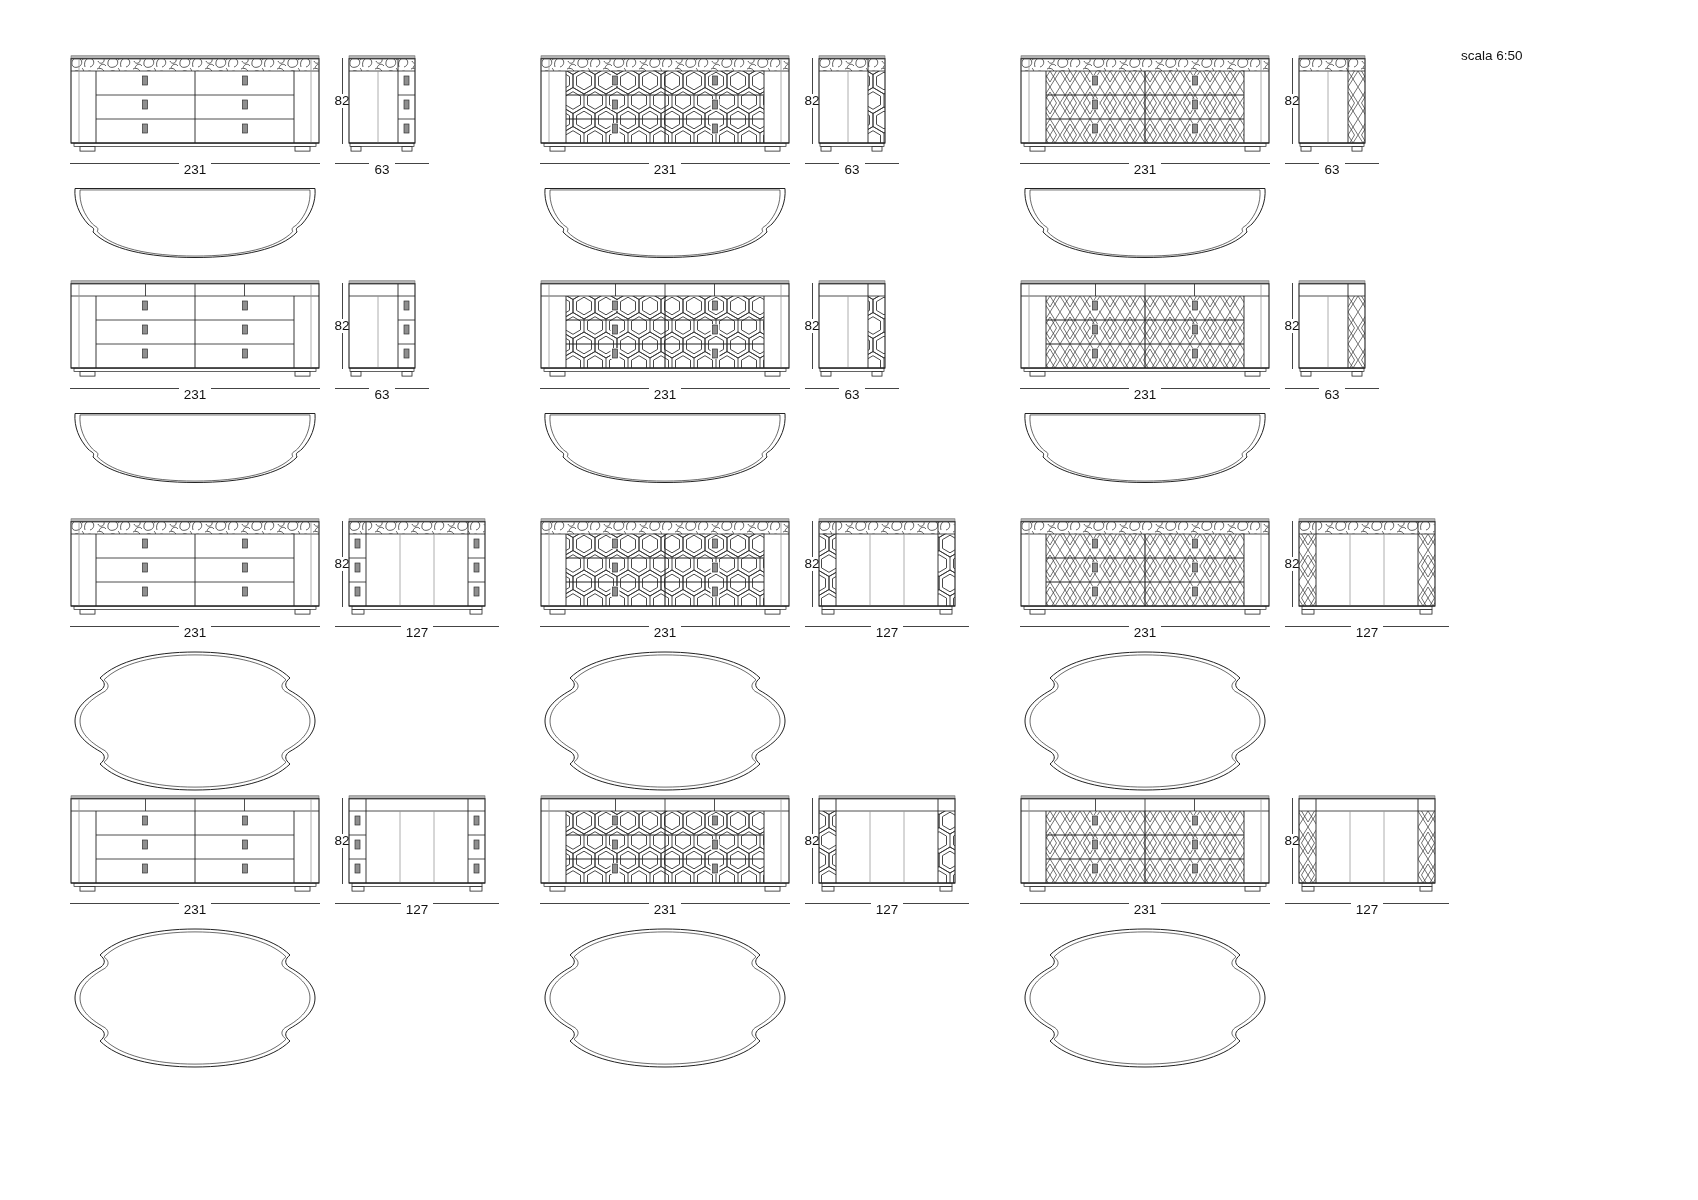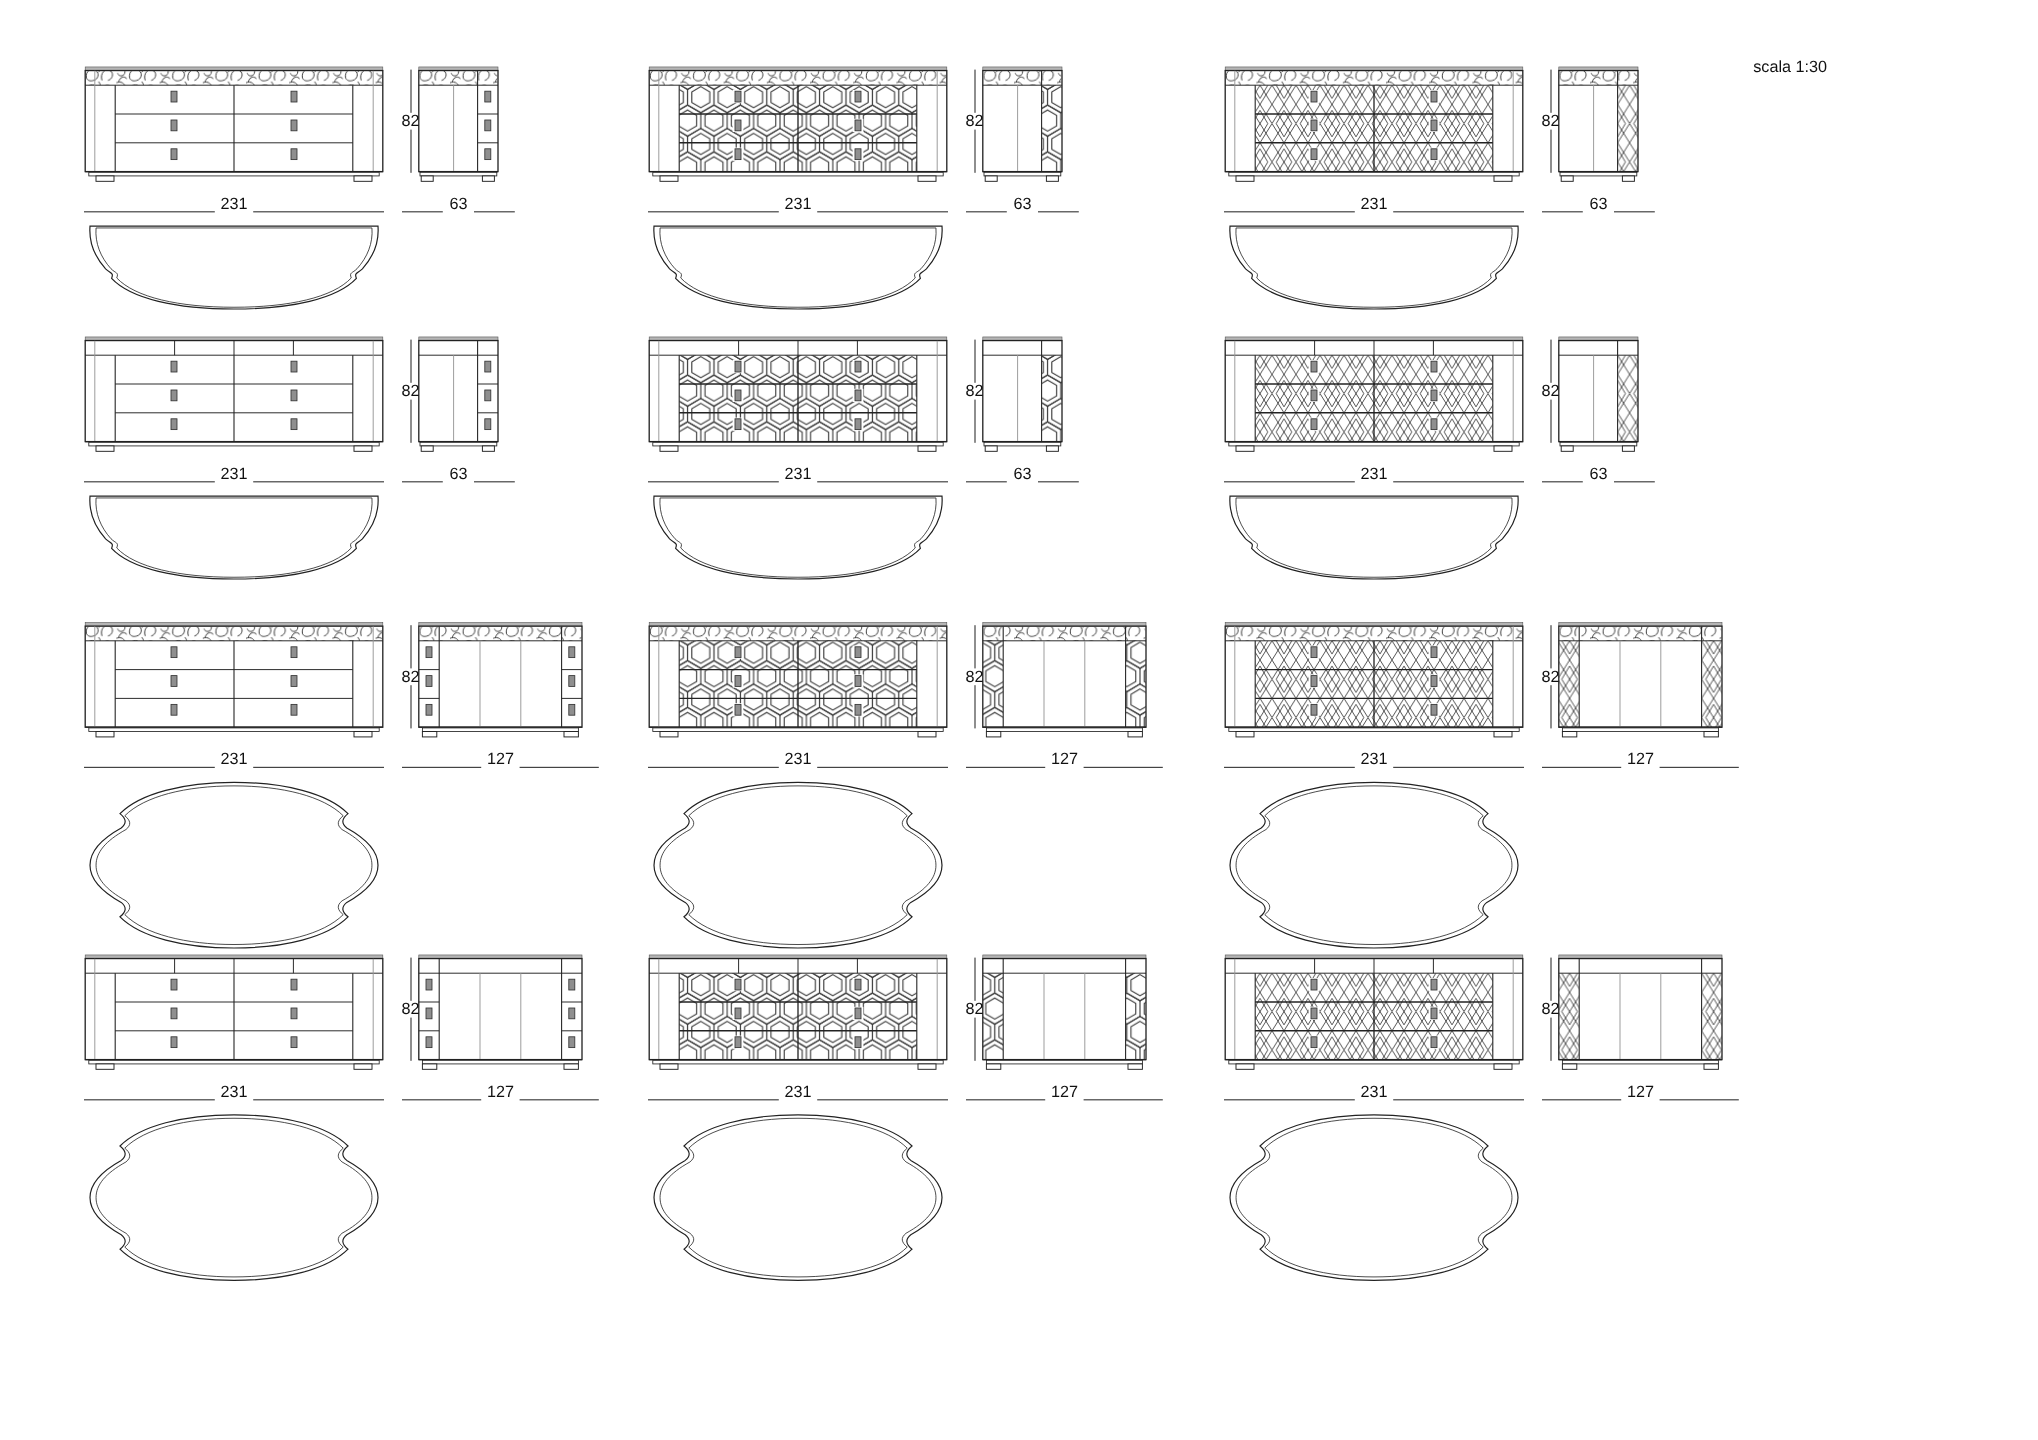--- a/index.html
+++ b/index.html
@@ -1,20 +1,20 @@
 <!DOCTYPE html>
 <html><head>
 <meta charset="utf-8">
 <style>
   html,body{margin:0;padding:0;background:#fff;}
   #sheet{position:relative;width:1698px;height:1200px;background:#fff;overflow:hidden;
          font-family:"Liberation Sans",sans-serif;color:#111;}
   .abs{position:absolute;}
   .dim{position:absolute;display:flex;}
-  .dim-h{align-items:flex-end;flex-direction:row;height:14px;}
+  .dim-h{align-items:flex-start;flex-direction:row;height:14px;}
   .dim-h i{flex:1;border-top:1px solid #444;height:0;}
   .dim-v{align-items:center;flex-direction:column;width:30px;}
   .dim-v i{flex:1;border-left:1px solid #444;width:0;}
   .dim span{font-size:13.5px;line-height:14px;padding:0 5px;white-space:nowrap;color:#111;}
   #scale-label{position:absolute;left:1461px;top:48px;font-size:13.5px;}
   svg{display:block;}
 </style>
 </head>
 <body>
 
@@ -47,21 +47,21 @@
     <g fill="none" stroke="#333" stroke-width="0.7">
       <path d="M10,0 20,16 10,32 0,16 Z"></path>
       <path d="M10,5 16.5,16 10,27 3.5,16 Z"></path>
       <path d="M0,0 20,32 M20,0 0,32"></path>
     </g>
   </pattern>
 </defs>
 </svg>
 
 <div id="sheet">
-  <div id="scale-label">scala 1:30</div>
+  <div id="scale-label">scala 6:50</div>
 
 <div class="abs" style="left: 70px; top: 55px;">
       <svg width="250" height="97" viewBox="0 0 250 97">
         <rect x="1" y="0.8" width="248" height="3" fill="#b5b5b5" stroke="#555" stroke-width="0.5"></rect>
         <rect x="1" y="3.8" width="248" height="84.2" fill="#fff" stroke="#222" stroke-width="1.1"></rect>
         <rect x="1.5" y="4" width="247" height="12" fill="url(#patOrganic)"></rect>
         <line x1="1" y1="16" x2="249" y2="16" stroke="#222" stroke-width="0.8"></line>
         <line x1="9" y1="4" x2="9" y2="88" stroke="#999" stroke-width="0.8"></line>
         <line x1="26" y1="16" x2="26" y2="88" stroke="#222" stroke-width="0.9"></line>
         <line x1="224" y1="16" x2="224" y2="88" stroke="#222" stroke-width="0.9"></line>

